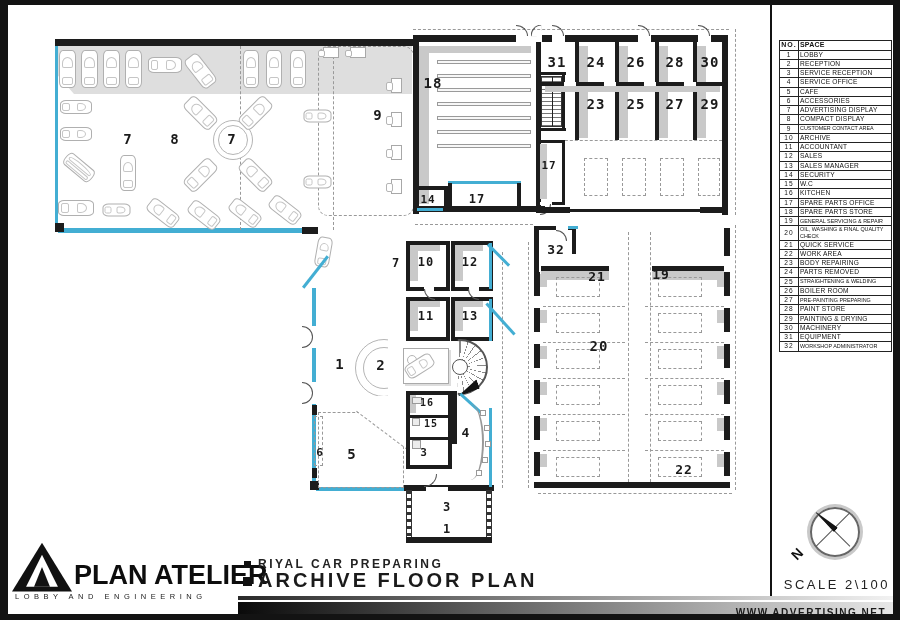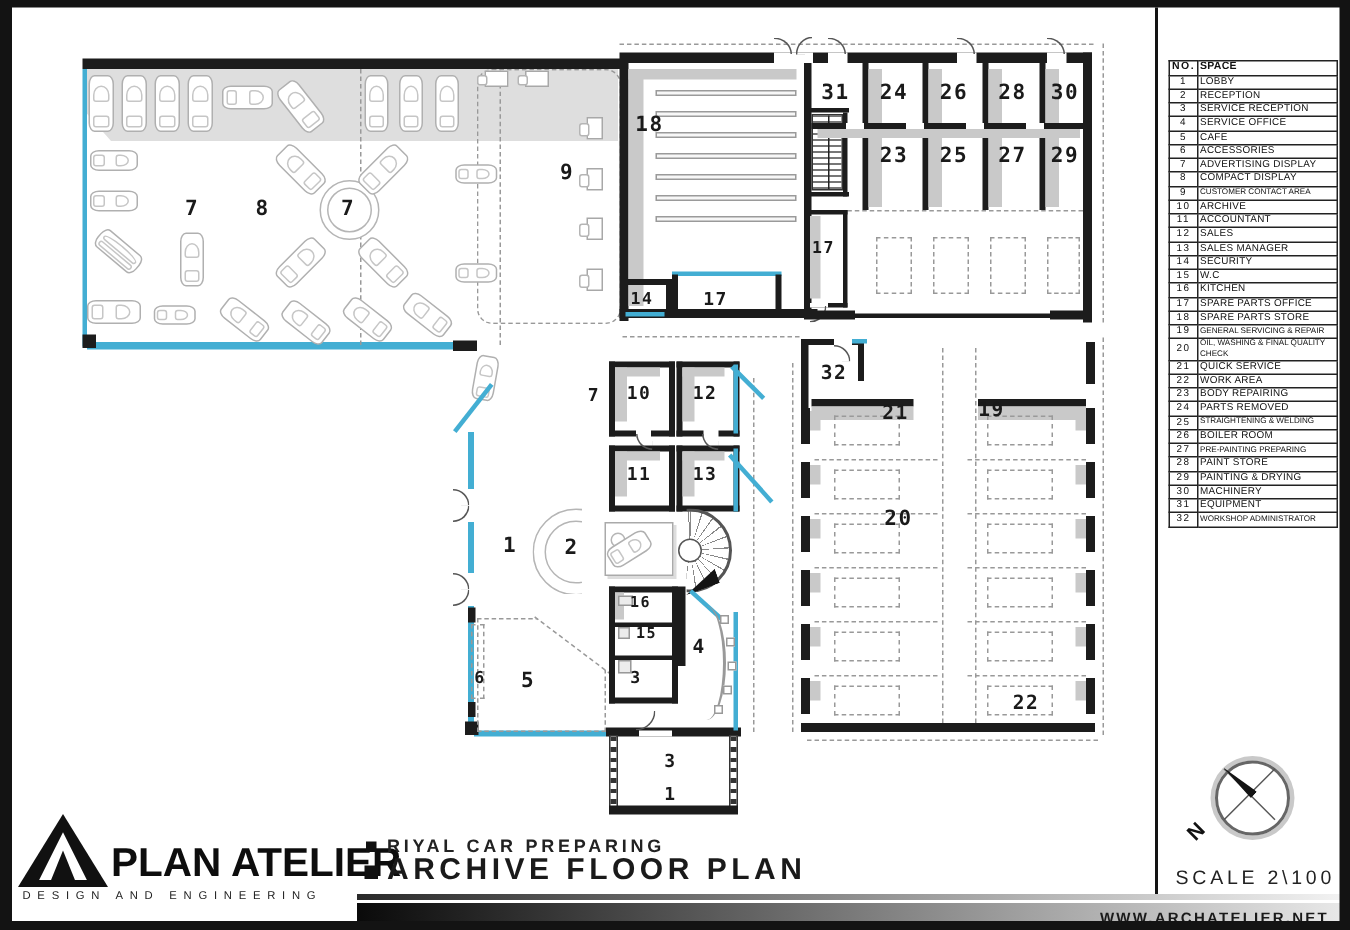--- a/index.html
+++ b/index.html
@@ -528,28 +528,28 @@
 
   <div id="divider"></div>
 
   <div id="footer">
     <svg style="position:absolute;left:12px;top:542px" width="60" height="50" viewBox="0 0 64 52">
       <path d="M32 0 L64 52 L0 52 Z" fill="#111"></path>
       <path d="M32 13 L49 47 L15 47 Z" fill="#fff"></path>
       <path d="M32 26 L40.5 47 L23.5 47 Z" fill="#111"></path>
     </svg>
     <div id="firm-name" class="ftext">PLAN ATELIER</div>
-    <div id="tagline" class="ftext">DESIGN AND ENGINEERING</div>
+    <div id="tagline" class="ftext">LOBBY AND ENGINEERING</div>
     <span class="bullet" style="left:244px;top:561px;width:7px;height:7px"></span>
     <div id="project-title" class="ftext">RIYAL CAR PREPARING</div>
     <span class="bullet" style="left:243px;top:577px;width:9px;height:9px"></span>
     <div id="drawing-title" class="ftext">ARCHIVE FLOOR PLAN</div>
     <div id="bar-thin"></div>
     <div id="bar-thick">
-      <span id="website">WWW.ARCHATELIER.NET</span>
+      <span id="website">WWW.ADVERTISING.NET</span>
     </div>
     <div id="scale" class="ftext">SCALE 2\100</div>
     <div id="compass">
       <div class="ring"></div>
       <div class="chord" style="transform:rotate(45deg)"></div>
       <div class="chord" style="transform:rotate(-45deg)"></div>
       <div class="needle"></div>
       <span class="c-n">N</span>
     </div>
   </div>

